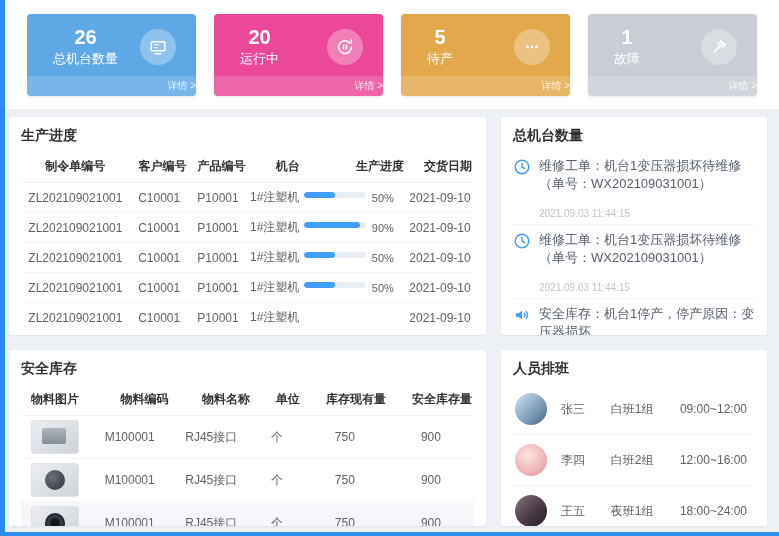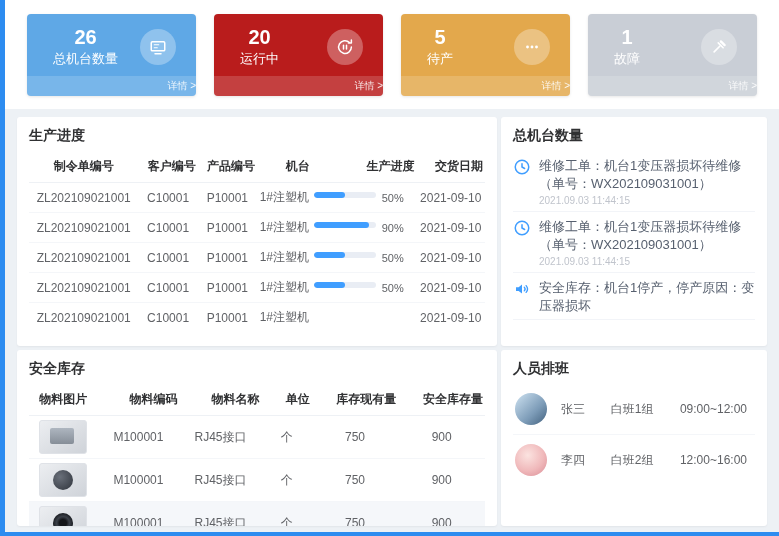--- a/index.html
+++ b/index.html
@@ -17,42 +17,42 @@
 
   .cards-band{flex:0 0 auto;background:#fff;padding:14px 22px 13px;display:flex;gap:18px}
   .stat-card{flex:1;height:82px;border-radius:4px;color:#fff;display:flex;flex-direction:column;overflow:hidden;box-shadow:0 1px 3px rgba(0,0,0,.10)}
   .card-main{flex:1;display:flex;align-items:center;justify-content:space-between;padding:4px 20px 0 26px}
   .card-text{display:flex;flex-direction:column;align-items:center;gap:3px}
   .card-value{font-size:20px;font-weight:bold;line-height:1}
   .card-label{font-size:13px}
   .card-icon{width:36px;height:36px;border-radius:50%;background:rgba(255,255,255,.3);display:flex;align-items:center;justify-content:center}
   .card-footer{height:20px;line-height:20px;text-align:right;font-size:10px;color:rgba(255,255,255,.88);background:rgba(255,255,255,.16);cursor:pointer}
 
-  .grid{flex:1;min-height:0;display:grid;grid-template-columns:1fr 266px;grid-template-rows:1fr 176px;gap:4px;padding:8px 12px 6px 12px}
+  .grid{flex:1;min-height:0;display:grid;grid-template-columns:1fr 266px;grid-template-rows:1fr 176px;gap:15px;padding:8px 12px 6px 4px}
   .panel{background:#fff;border-radius:3px;padding:8px 12px;overflow:hidden;box-shadow:0 1px 2px rgba(0,0,0,.05)}
   .panel h2{font-size:14px;color:#303133;margin:2px 0 6px;font-weight:bold}
 
   table{width:100%;border-collapse:collapse;font-size:12px;table-layout:fixed}
   th{color:#303133;font-weight:bold;padding:7px 2px;text-align:right;white-space:nowrap;border-bottom:1px solid #eef1f5}
   td{color:#606266;padding:6px 2px;text-align:center;white-space:nowrap;overflow:hidden}
   th:first-child,td:first-child{text-align:center;padding-left:2px}
   tbody tr{border-bottom:1px solid #f4f6f9}
   tbody tr:last-child{border-bottom:none}
   tbody tr.highlight{background:#f5f7fa}
 
   .progress{display:flex;align-items:flex-start;gap:6px}
   .track{width:62px;height:6px;border-radius:3px;background:#e9edf4;overflow:hidden;flex:0 0 62px}
   .fill{height:100%;background:#409eff;border-radius:3px;width:0}
   .pct{font-size:11px;color:#606266}
 
   .notice{display:flex;gap:8px;padding:6px 0 5px;border-bottom:1px solid #f2f4f8;cursor:pointer}
   .notice:last-child{border-bottom:none}
   .n-icon{flex:0 0 18px;padding-top:1px}
   .n-text{font-size:13px;color:#57606f;line-height:1.35}
-  .n-time{font-size:10px;color:#c0c4cc;margin-top:3px}
+  .n-time{font-size:10px;color:#c0c4cc;margin-top:16px}
   .n-time:empty{display:none}
 
   .inv-table td{padding:4px 2px}
   .mat{width:46px;height:32px;border-radius:3px;background:linear-gradient(145deg,#eceef1,#cfd3d9);border:1px solid #dfe2e7;position:relative;display:inline-block;vertical-align:middle}
   .mat-rj45::after{content:"";position:absolute;left:10px;top:7px;width:24px;height:16px;background:linear-gradient(180deg,#aeb6c0,#868e98);border-radius:2px}
   .mat-plug::after{content:"";position:absolute;left:13px;top:6px;width:20px;height:20px;border-radius:50%;background:radial-gradient(circle at 35% 35%,#6a707a,#2e333b)}
   .mat-speaker::after{content:"";position:absolute;left:13px;top:6px;width:20px;height:20px;border-radius:50%;background:radial-gradient(circle,#14161a 25%,#3c4149 45%,#1c1f24 70%)}
 
   .person{display:flex;align-items:center;padding:9px 2px;border-bottom:1px solid #f4f6f9;font-size:12px;color:#606266}
   .person:last-child{border-bottom:none}
@@ -85,21 +85,21 @@
           <svg viewBox="0 0 24 24" width="18" height="18">
               <rect x="3" y="5" width="18" height="12" rx="1.5" fill="none" stroke="#fff" stroke-width="2"></rect>
               <path d="M8 21h8" stroke="#fff" stroke-width="2" stroke-linecap="round"></path>
               <path d="M7 9h6M7 13h4" stroke="#fff" stroke-width="1.6" stroke-linecap="round"></path>
             </svg>
         </div>
       </div>
       <div class="card-footer">详情 &gt;</div>
     </div>
 
-    <div class="stat-card" style="background: #b91c1c;">
+    <div class="stat-card" style="background: #ec4899;">
       <div class="card-main">
         <div class="card-text">
           <div class="card-value">20</div>
           <div class="card-label">运行中</div>
         </div>
         <div class="card-icon">
           <svg viewBox="0 0 24 24" width="18" height="18">
               <path d="M20.5 12a8.5 8.5 0 1 1-2.6-6.1" fill="none" stroke="#fff" stroke-width="2" stroke-linecap="round"></path>
               <path d="M20.5 2.5v4h-4" fill="none" stroke="#fff" stroke-width="2" stroke-linecap="round" stroke-linejoin="round"></path>
               <path d="M10 9.5v5M14 9.5v5" stroke="#fff" stroke-width="2" stroke-linecap="round"></path>
@@ -350,16 +350,22 @@
         <span class="p-time">09:00~12:00</span>
       </div>
 
       <div class="person">
         <span class="avatar av-2"></span>
         <span class="p-name">李四</span>
         <span class="p-shift">白班2组</span>
         <span class="p-time">12:00~16:00</span>
       </div>
 
+      <div class="person">
+        <span class="avatar av-3"></span>
+        <span class="p-name">王五</span>
+        <span class="p-shift">夜班1组</span>
+        <span class="p-time">18:00~24:00</span>
+      </div>
     </section>
 
   </main>
 </div>
 
 </body></html>

